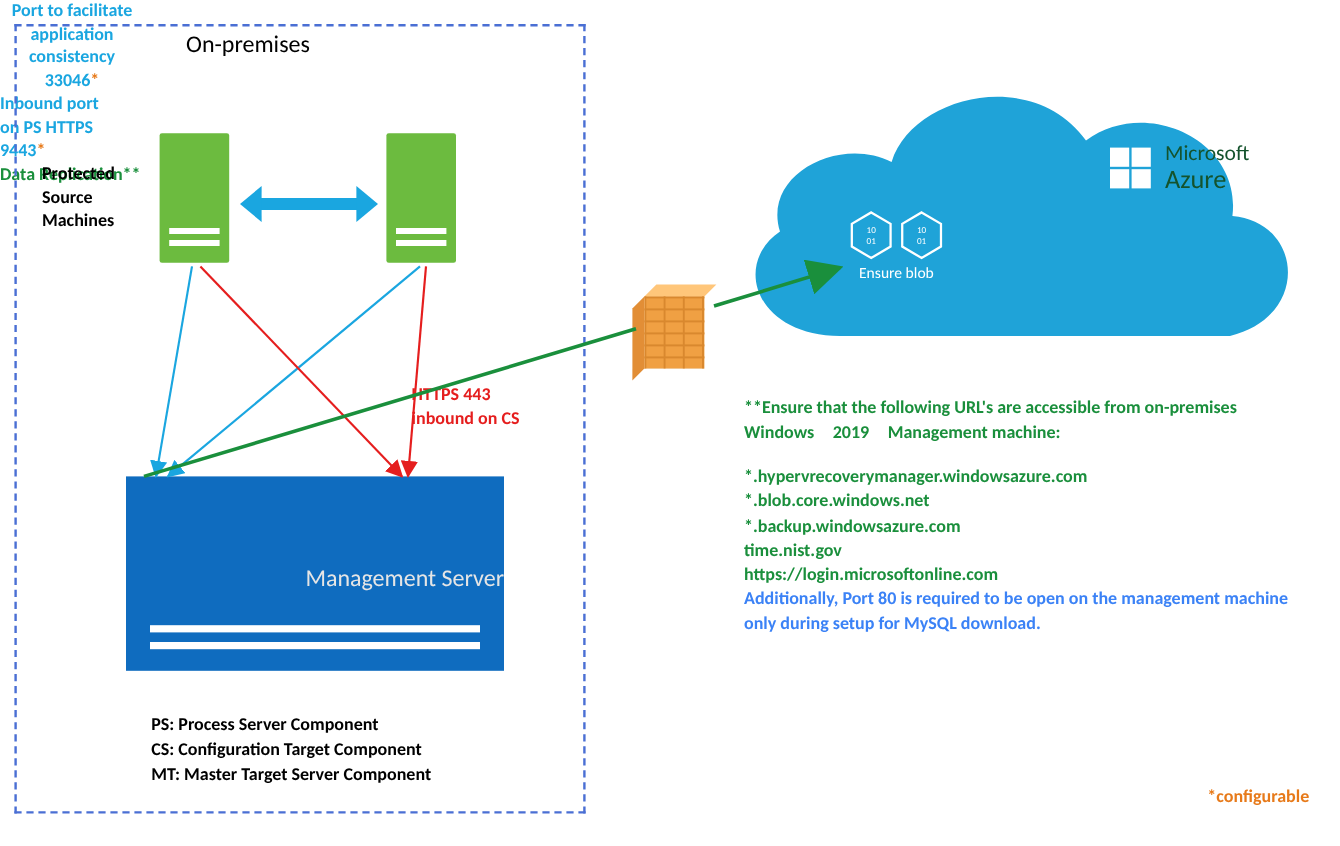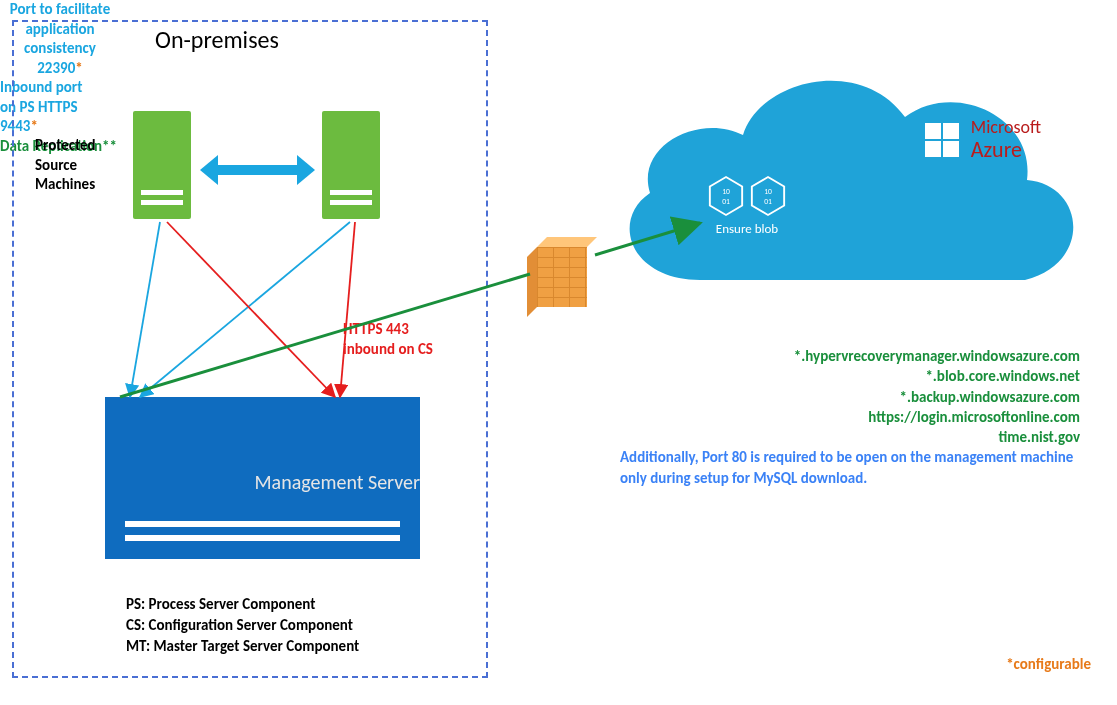--- a/index.html
+++ b/index.html
@@ -1,20 +1,20 @@
 <!DOCTYPE html>
 <html><head>
 <meta charset="utf-8">
 <style>
 * { margin: 0; padding: 0; box-sizing: border-box; }
 body { width: 1117px; height: 705px; font-family: 'Segoe UI', Calibri, sans-serif; position: relative; background: #fff; }
 
 
 .onprem-box { position: absolute; left: 12px; top: 20px; width: 476px; height: 658px; border: 2px dashed #4a6fd4; }
-.onprem-title { position: absolute; left: 155px; top: 25px; font-size: 24px; color: #000; }
+.onprem-title { position: absolute; left: 155px; top: 25px; font-size: 20px; color: #000; }
 
 
 .server { position: absolute; width: 58px; height: 108px; background: #6cbb3f; border-radius: 2px; }
 .server::before, .server::after { content: ''; position: absolute; left: 8px; right: 8px; height: 5px; background: #fff; }
 .server::before { bottom: 14px; }
 .server::after { bottom: 24px; }
 .server1 { left: 133px; top: 111px; }
 .server2 { left: 322px; top: 111px; }
 
 
@@ -51,37 +51,37 @@
 .firewall .body { position: absolute; left: 12px; top: 12px; width: 50px; height: 60px; background: #f0a043; }
 .firewall .grid { position: absolute; left: 12px; top: 12px; width: 50px; height: 60px;
   background-image: linear-gradient(#d9882e 1.5px, transparent 1.5px), linear-gradient(90deg, #d9882e 1.5px, transparent 1.5px);
   background-size: 16px 10px; }
 .firewall .top { position: absolute; left: 12px; top: 2px; width: 50px; height: 10px; background: #ffc67a; transform: skewX(-45deg); transform-origin: bottom left; }
 .firewall .side { position: absolute; left: 2px; top: 12px; width: 10px; height: 60px; background: #e28e36; transform: skewY(-45deg); transform-origin: top right; }
 
 
 .cloud { position: absolute; left: 595px; top: 25px; width: 500px; height: 290px; }
 .cloud svg { position: absolute; inset: 0; }
-.azure-logo { position: absolute; right: 76px; top: 118px; display: flex; align-items: center; color: #b91c1c; gap: 12px; }
+.azure-logo { position: absolute; right: 76px; top: 118px; display: flex; align-items: center; color: #14532d; gap: 12px; }
 .azure-win { width: 34px; height: 34px; display: grid; grid-template-columns: 1fr 1fr; grid-template-rows: 1fr 1fr; gap: 2px; }
 .azure-win div { background: #fff; }
 .azure-txt { font-size: 18px; font-weight: 300; line-height: 1.1; }
 .azure-txt .az { font-size: 22px; }
 
 .storage-blob { position: absolute; left: 707px; top: 175px; display: flex; flex-direction: column; align-items: center; color: #fff; }
 .storage-blob .hexes { display: flex; gap: 4px; }
 .storage-blob .hex { width: 38px; height: 42px; position: relative; }
 .storage-blob .hex svg { width: 100%; height: 100%; }
 .storage-blob .sblbl { font-size: 13px; margin-top: 4px; font-weight: 400; }
 
 
 .right-text { position: absolute; left: 620px; top: 330px; width: 460px; font-size: 15px; font-weight: 600; }
 .ensure { color: #1a8f3c; line-height: 1.4; }
 .ensure .ver { padding: 0 12px; }
-.urls { color: #1a8f3c; line-height: 1.35; margin-top: 16px; text-align: right; }
+.urls { color: #1a8f3c; line-height: 1.35; margin-top: 16px; }
 .addl { color: #3b82f6; line-height: 1.4; margin-top: 0; }
 
 
 .lines { position: absolute; left: 0; top: 0; width: 1117px; height: 705px; pointer-events: none; }
 </style>
 </head>
 <body>
 
 <div class="onprem-box"></div>
 <div class="onprem-title">On-premises</div>
@@ -90,21 +90,21 @@
 Source
 Machines</div>
 
 <div class="server server1"></div>
 <div class="server server2"></div>
 
 <div class="port-20004">
   <span style="white-space:pre-line;">Port to facilitate
 application
 consistency
-22390</span><span class="ast">*</span>
+33046</span><span class="ast">*</span>
 </div>
 
 <div class="double-arrow">
   <div class="shaft"></div>
     <div class="head-left"></div>
     <div class="head-right"></div>
 </div>
 
 <div class="port-9443">
   <span style="white-space:pre-line;">Inbound port
@@ -118,21 +118,21 @@
 <div class="data-rep">Data Replication**</div>
 
 <div class="mgmt-srv">
   <div class="title">Management Server</div>
   <div class="line l1"></div>
   <div class="line l2"></div>
 </div>
 
 <div class="legend">
   <div>PS: Process Server Component</div>
-  <div>CS: Configuration Server Component</div>
+  <div>CS: Configuration Target Component</div>
   <div>MT: Master Target Server Component</div>
 </div>
 <div class="configurable">*configurable</div>
 
 <div class="firewall">
   <div class="side"></div>
     <div class="top"></div>
     <div class="body"></div>
     <div class="grid"></div>
 </div>
@@ -170,26 +170,31 @@
       <div></div>
       <div></div>
     </div>
   <div class="azure-txt">
     <div>Microsoft</div>
     <div class="az">Azure</div>
   </div>
 </div>
 
 <div class="right-text">
+  <div class="ensure">
+    <span>**Ensure that the following URL's are accessible from on-premises Windows</span>
+    <span class="ver">2019</span>
+    <span>Management machine:</span>
+  </div>
   <div class="urls">
     <div>*.hypervrecoverymanager.windowsazure.com</div>
     <div>*.blob.core.windows.net</div>
     <div>*.backup.windowsazure.com</div>
+    <div>time.nist.gov</div>
     <div>https://login.microsoftonline.com</div>
-    <div>time.nist.gov</div>
   </div>
   <div class="addl">Additionally, Port 80 is required to be open on the management machine only during setup for MySQL download.</div>
 </div>
 
 <svg class="lines">
   <defs>
     <marker id="arr-blue" viewBox="0 0 10 10" refX="9" refY="5" markerWidth="8" markerHeight="8" orient="auto">
         <path d="M0,0 L10,5 L0,10 Z" fill="#1aa6e0"></path>
       </marker>
     <marker id="arr-red" viewBox="0 0 10 10" refX="9" refY="5" markerWidth="8" markerHeight="8" orient="auto">

